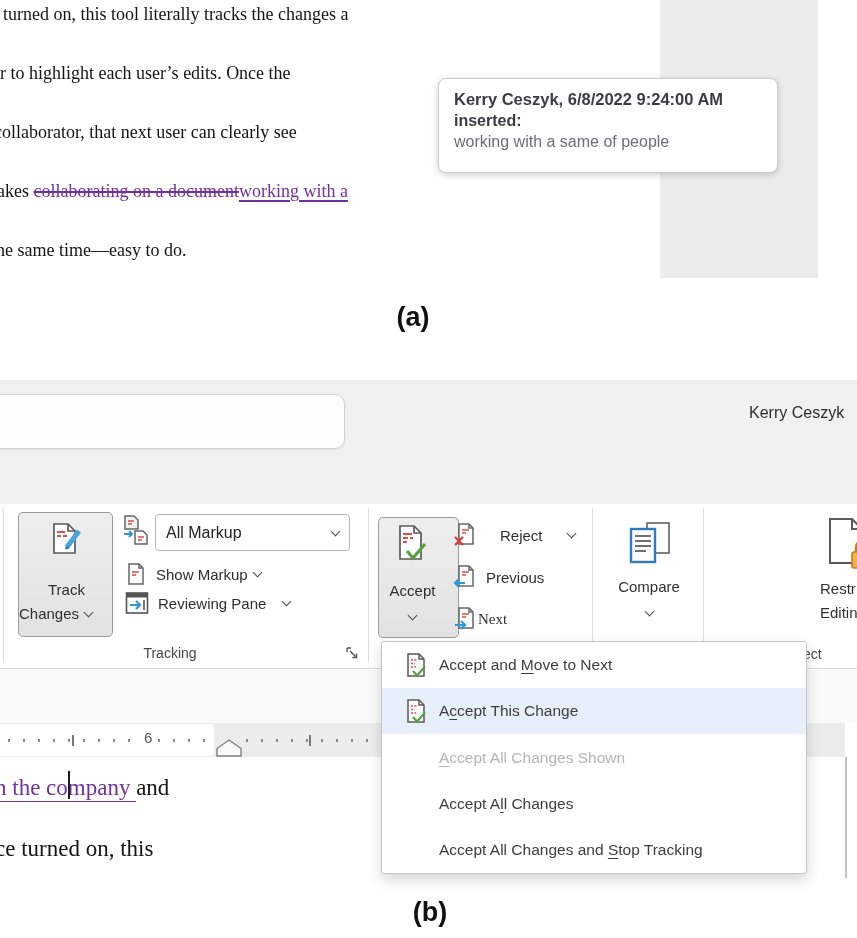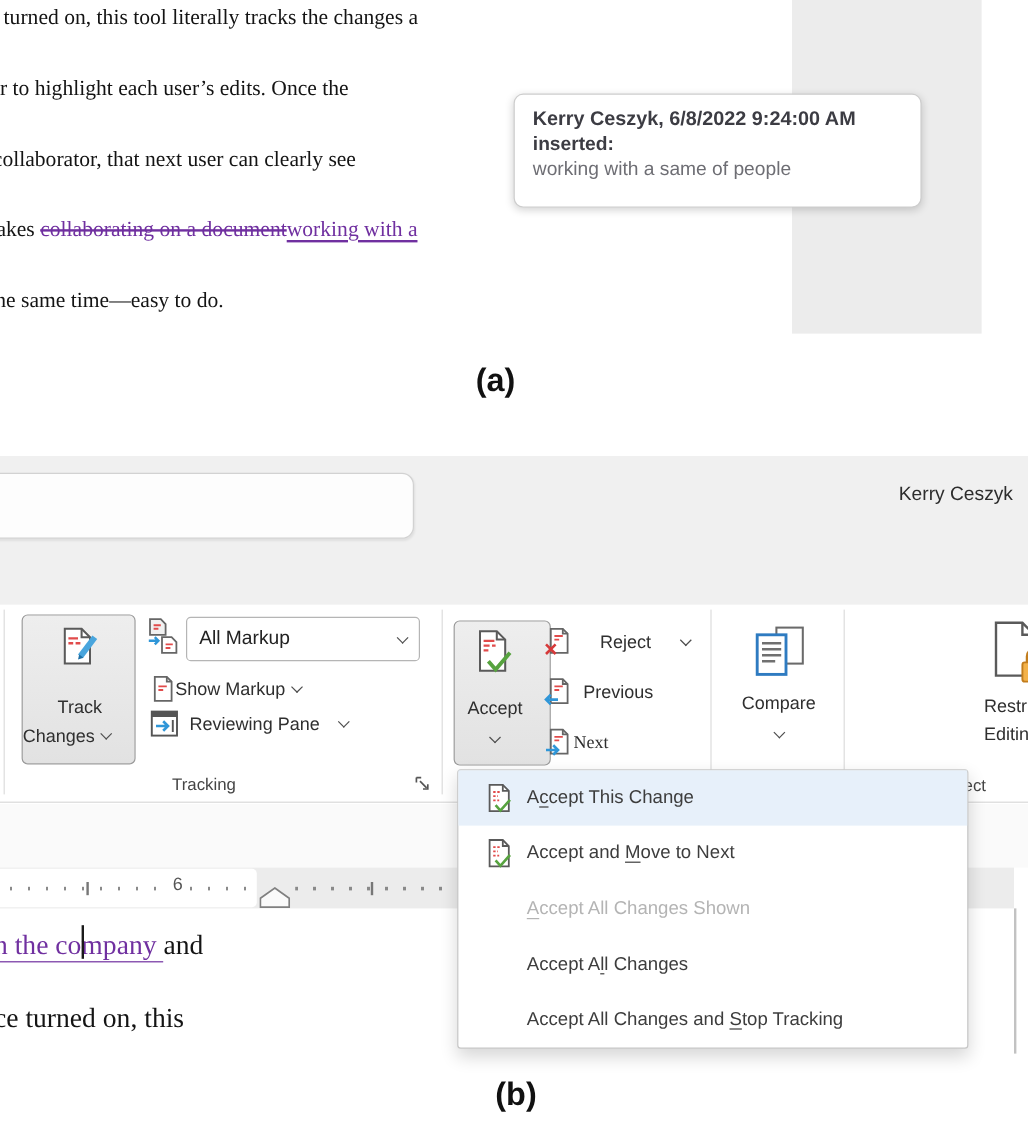--- a/index.html
+++ b/index.html
@@ -6,21 +6,21 @@
   body { background:#fff; }
   .fig { position:relative; width:857px; height:938px; overflow:hidden; background:#fff;
          font-family:"Liberation Sans", sans-serif; }
   .abs { position:absolute; }
 
   
   .page-strip { left:660px; top:0; width:158px; height:278px; background:#ececec; }
   .a-line { font-family:"Liberation Serif","DejaVu Serif",serif; font-size:18px; color:#141414; white-space:nowrap; }
   .del { color:#7030a0; text-decoration:line-through; text-decoration-thickness:1.5px; }
   .ins { color:#7030a0; text-decoration:underline; text-decoration-thickness:1.5px; text-underline-offset:3px; }
-  .tooltip { left:428px; top:78px; width:340px; height:95px; background:#fff; border:1px solid #cdcdcd;
+  .tooltip { left:438px; top:78px; width:340px; height:95px; background:#fff; border:1px solid #cdcdcd;
              border-radius:8px; box-shadow:0 2px 7px rgba(0,0,0,.18); padding:11px 15px; z-index:5; }
   .tt-head { font-size:16.5px; font-weight:bold; color:#3c3c43; white-space:nowrap; }
   .tt-action { font-size:16px; font-weight:bold; color:#3c3c43; margin-top:3px; }
   .tt-text { font-size:16px; color:#6e6e74; margin-top:3px; }
   .caption { font-size:27px; font-weight:bold; color:#111; }
 
   
   .titlebar { left:0; top:380px; width:857px; height:124px; background:#f0f0f0; }
   .searchbox { left:-14px; top:394px; width:359px; height:55px; background:#fdfdfd; border:1px solid #d2d2d2;
                border-radius:10px; box-shadow:0 1px 2px rgba(0,0,0,.07); font-size:16px; padding-left:20px; color:#333; }
@@ -116,21 +116,21 @@
     <span>All Markup</span>
     <span class="chev" style="margin-left:auto;"></span>
   </div>
 
   <div class="abs" style="left:126px; top:561px; height:26px; display:flex; align-items:center;">
     <svg width="20" height="24" viewBox="0 0 20 24">
       <path d="M3 2 h10 l4 4 v16 h-14 z" fill="#fff" stroke="#666" stroke-width="1.5"></path>
       <path d="M13 2 v4 h4" fill="none" stroke="#666" stroke-width="1.5"></path>
       <path d="M6 10 h7 M6 13 h4" stroke="#e14b4b" stroke-width="1.6"></path>
     </svg>
-    <span class="rlabel" style="margin-left:0;">Show Markup</span>
+    <span class="rlabel" style="margin-left:10px;">Show Markup</span>
     <span class="chev"></span>
   </div>
 
   <div class="abs" style="left:125px; top:590px; height:26px; display:flex; align-items:center;">
     <svg width="24" height="24" viewBox="0 0 24 24">
       <rect x="1.5" y="2" width="21" height="20" fill="#fff" stroke="#555" stroke-width="1.6"></rect>
       <rect x="1.5" y="2" width="21" height="4.5" fill="#555"></rect>
       <path d="M5 14 h10 m-4 -4 l4 4 -4 4" fill="none" stroke="#2f96d8" stroke-width="2.2"></path>
       <path d="M19 9 v10" stroke="#555" stroke-width="1.6"></path>
     </svg>
@@ -234,38 +234,38 @@
   </svg>
 
   <div class="abs b-line" style="left:-5px; top:775px;">
     <span class="ins-b">n the company </span><span>and</span>
   </div>
   <div class="abs caret"></div>
   <div class="abs b-line" style="left:-5px; top:836px;">ce turned on, this</div>
   <div class="abs right-vline"></div>
 
   <div class="abs menu">
+    <div class="menu-item">
+      <svg class="mi-icon" width="24" height="27" viewBox="0 0 24 27">
+        <path d="M4 2 h11 l5 5 v17 h-16 z" fill="#fff" stroke="#5a5a5a" stroke-width="1.5"></path>
+        <path d="M15 2 v5 h5" fill="none" stroke="#5a5a5a" stroke-width="1.5"></path>
+        <path d="M7 8 h6 M7 11.5 h4 M7 15 h5" stroke="#e14b4b" stroke-width="1.5" stroke-dasharray="2 1.4"></path>
+        <path d="M9 19 l4 4.5 8 -9" fill="none" stroke="#57a33f" stroke-width="2.2"></path>
+      </svg>
+      <span class="mi-text"><span>Accept and </span><span class="hk">M</span><span>ove to Next</span></span>
+    </div>
     <div class="menu-item hl">
       <svg class="mi-icon" width="24" height="27" viewBox="0 0 24 27">
         <path d="M4 2 h11 l5 5 v17 h-16 z" fill="#fff" stroke="#5a5a5a" stroke-width="1.5"></path>
         <path d="M15 2 v5 h5" fill="none" stroke="#5a5a5a" stroke-width="1.5"></path>
         <path d="M7 8 h6 M7 11.5 h4 M7 15 h5" stroke="#e14b4b" stroke-width="1.5" stroke-dasharray="2 1.4"></path>
         <path d="M9 19 l4 4.5 8 -9" fill="none" stroke="#57a33f" stroke-width="2.2"></path>
       </svg>
       <span class="mi-text"><span>A</span><span class="hk">c</span><span>cept This Change</span></span>
     </div>
-    <div class="menu-item">
-      <svg class="mi-icon" width="24" height="27" viewBox="0 0 24 27">
-        <path d="M4 2 h11 l5 5 v17 h-16 z" fill="#fff" stroke="#5a5a5a" stroke-width="1.5"></path>
-        <path d="M15 2 v5 h5" fill="none" stroke="#5a5a5a" stroke-width="1.5"></path>
-        <path d="M7 8 h6 M7 11.5 h4 M7 15 h5" stroke="#e14b4b" stroke-width="1.5" stroke-dasharray="2 1.4"></path>
-        <path d="M9 19 l4 4.5 8 -9" fill="none" stroke="#57a33f" stroke-width="2.2"></path>
-      </svg>
-      <span class="mi-text"><span>Accept and </span><span class="hk">M</span><span>ove to Next</span></span>
-    </div>
     <div class="menu-item no-icon disabled">
       <span class="mi-text"><span></span><span class="hk">A</span><span>ccept All Changes Shown</span></span>
     </div>
     <div class="menu-item no-icon">
       <span class="mi-text"><span>Accept A</span><span class="hk">l</span><span>l Changes</span></span>
     </div>
     <div class="menu-item no-icon">
       <span class="mi-text"><span>Accept All Changes and </span><span class="hk">S</span><span>top Tracking</span></span>
     </div>
   </div>

